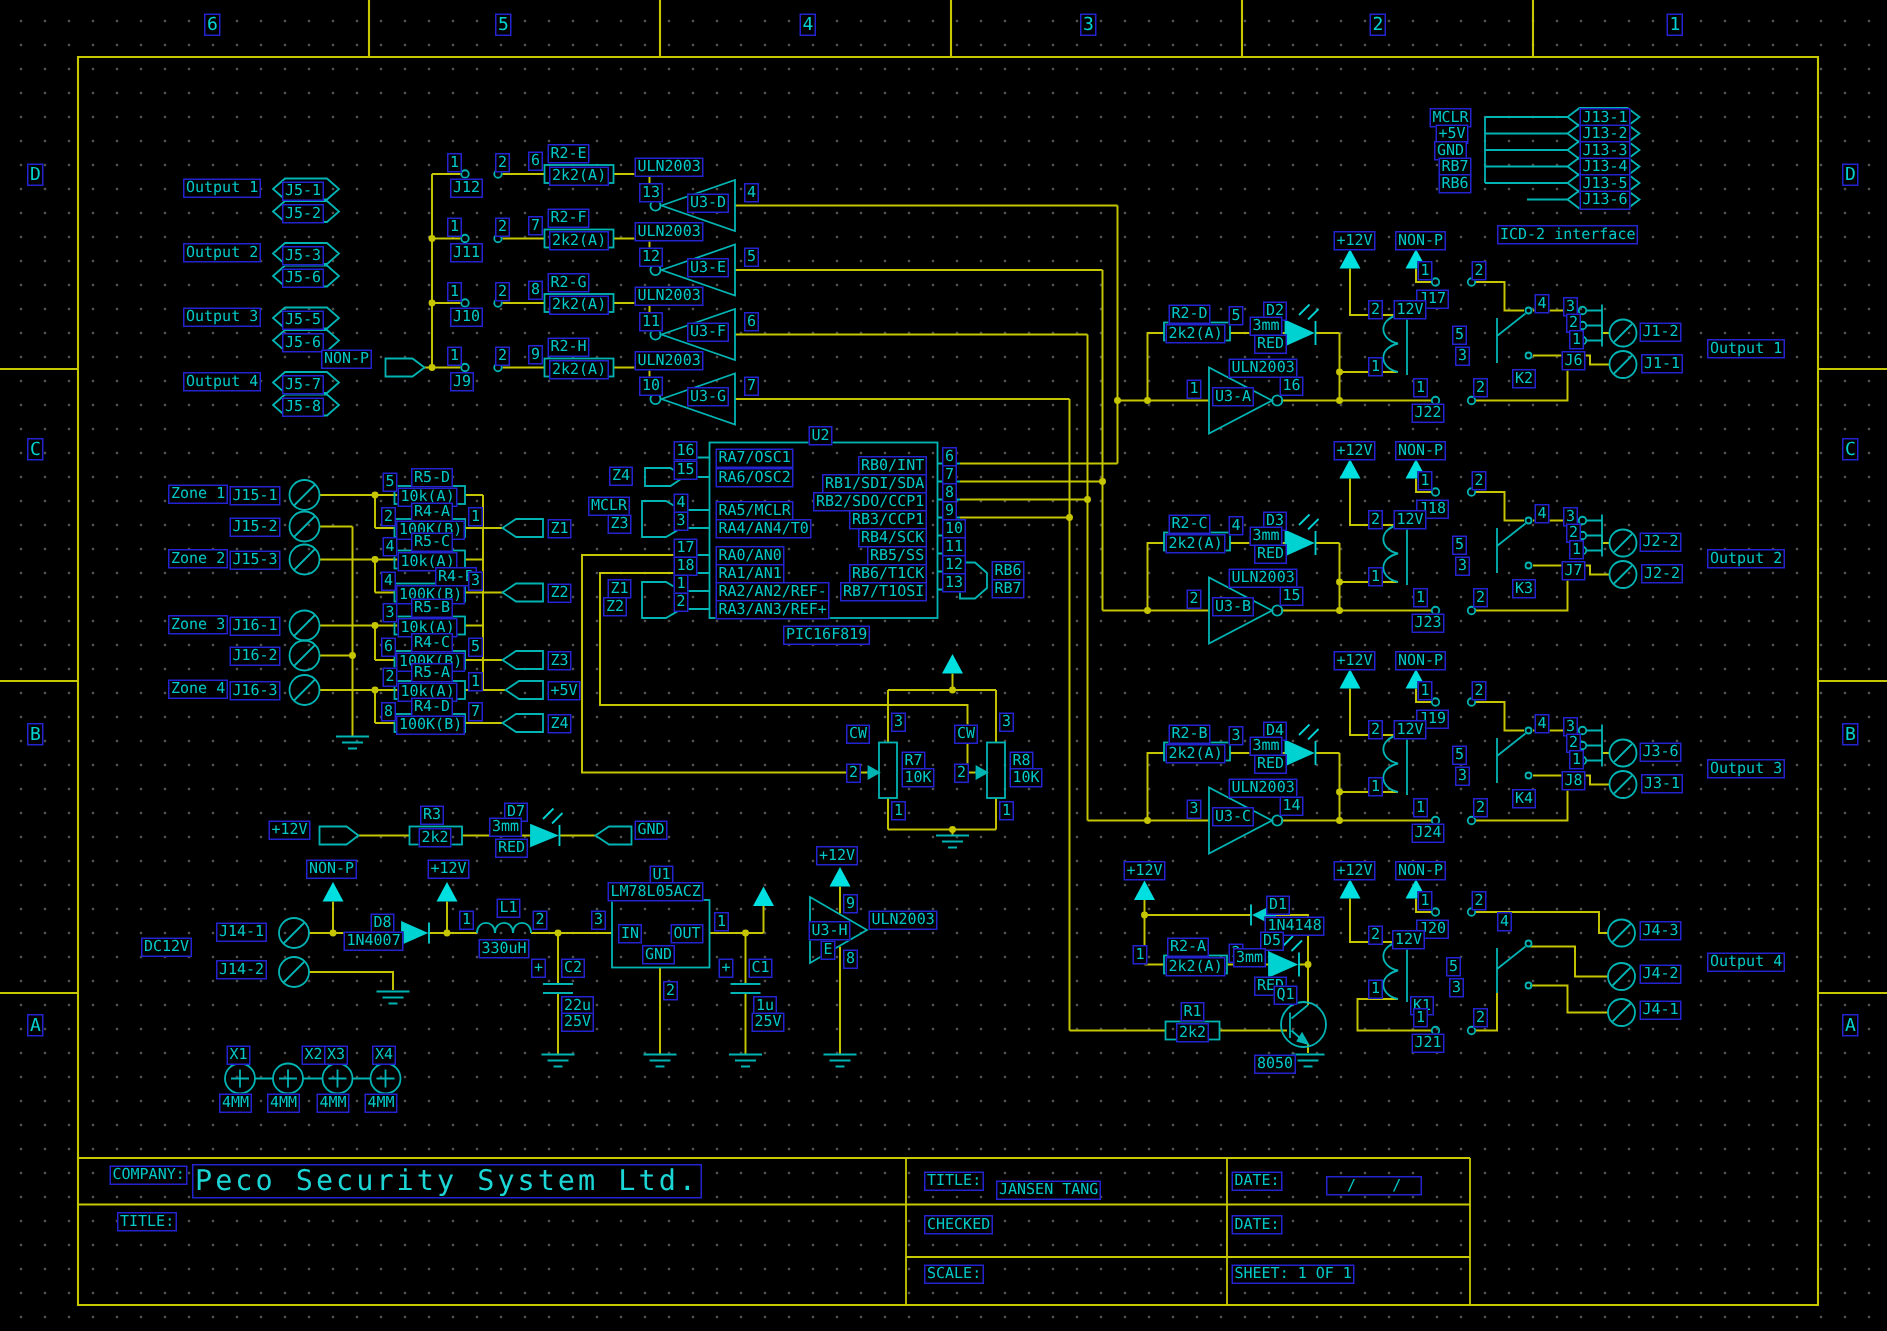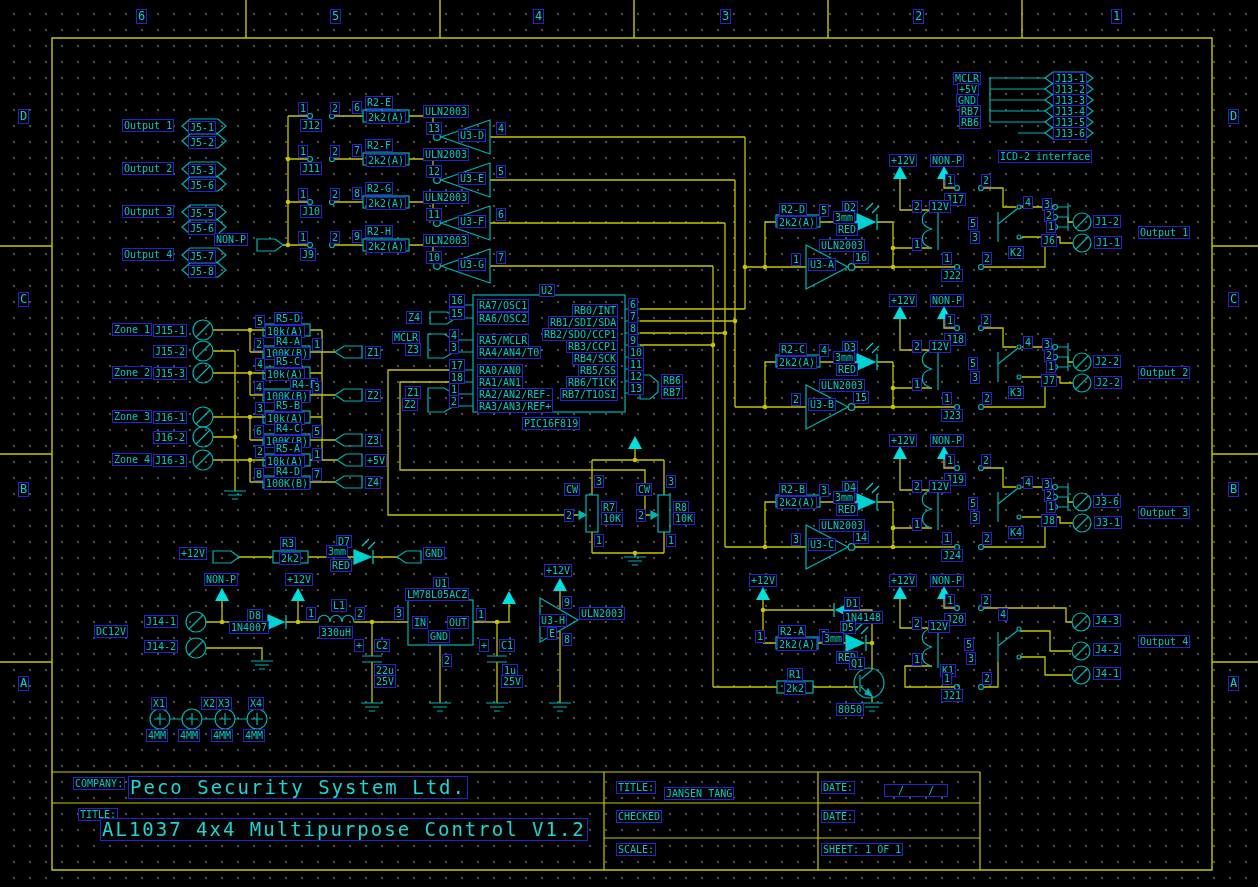--- a/index.html
+++ b/index.html
@@ -624,21 +624,20 @@
     <i class="t" style="left:964px;top:638px">5</i>
     <i class="t" style="left:966px;top:652px">3</i>
 <i class="t" style="left:1093px;top:614px">J4-3</i>
     <i class="t" style="left:1093px;top:643px">J4-2</i>
     <i class="t" style="left:1093px;top:667px">J4-1</i>
 <i class="t" style="left:1138px;top:635px">Output 4</i>
 
 <i class="t" style="left:73px;top:777px">COMPANY:</i>
 <i class="t big" style="left:128px;top:776px">Peco Security System Ltd.</i>
 <i class="t" style="left:78px;top:808px">TITLE:</i>
-<i class="t big" style="left:100px;top:818px">AL1037 4x4 Multipurpose Control V1.2</i>
 <i class="t" style="left:616px;top:781px">TITLE:</i>
 <i class="t" style="left:664px;top:787px">JANSEN TANG</i>
 <i class="t" style="left:821px;top:781px">DATE:</i>
 <i class="t" style="left:884px;top:784px;min-width:54px">  /    /  </i>
 <i class="t" style="left:616px;top:810px">CHECKED</i>
 <i class="t" style="left:821px;top:810px">DATE:</i>
 <i class="t" style="left:616px;top:843px">SCALE:</i>
 <i class="t" style="left:821px;top:843px">SHEET: 1 OF 1</i>
 
 </div>

